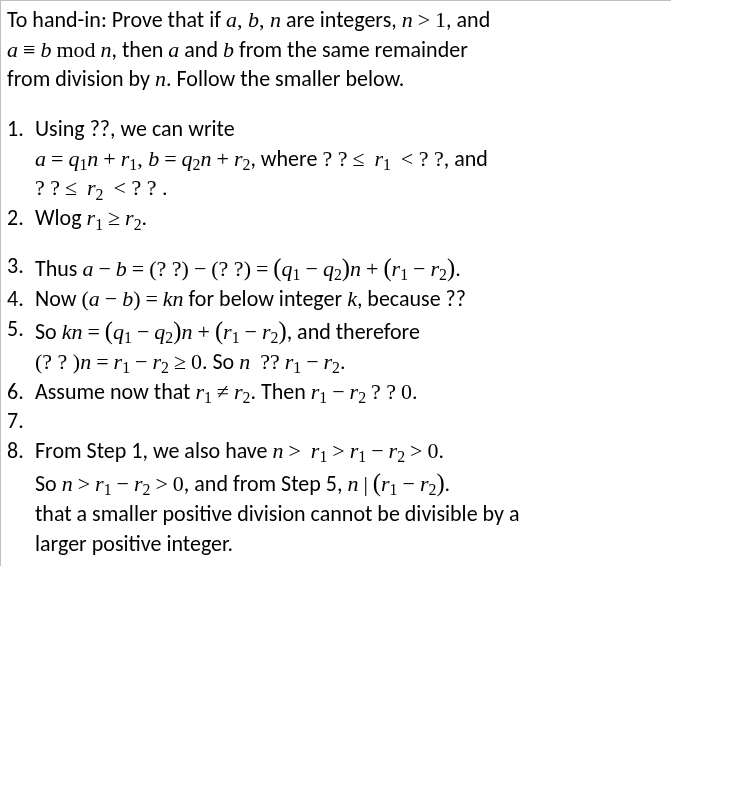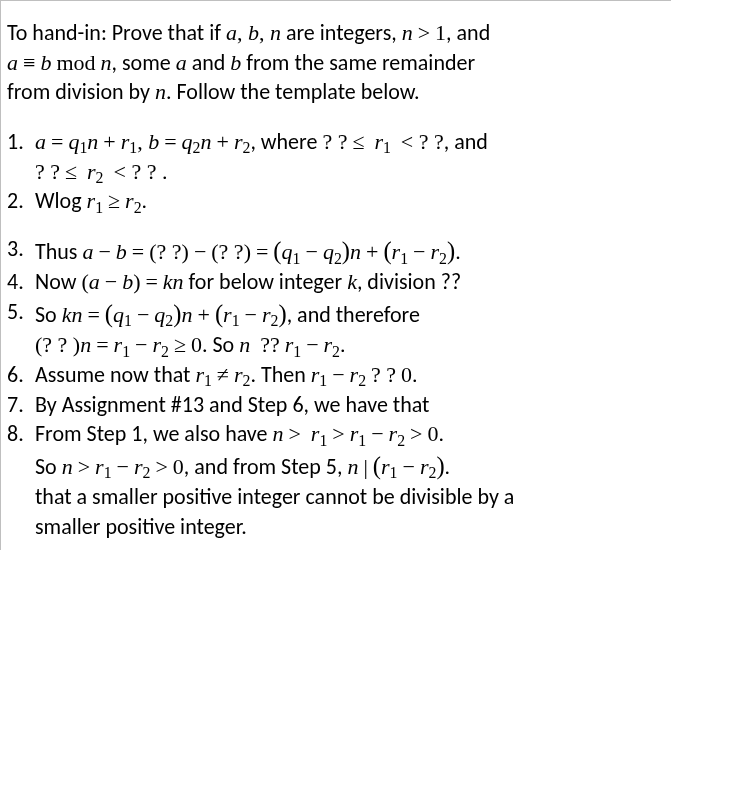--- a/index.html
+++ b/index.html
@@ -8,21 +8,21 @@
     font-size:22px;
     color:#000;
     background:#fff;
     width:731px;
     line-height:1.35;
     -webkit-font-smoothing:antialiased;
   }
   .page{
     border-left:1px solid #bfbfbf;
     border-top:1px solid #bfbfbf;
-    padding:17px 0 8px 4px;
+    padding:4px 0 8px 4px;
     box-sizing:border-box;
     width:671px;
   }
   .block{padding:0 6px 0 2px;}
   .sep{height:20px}
   .step{display:flex;padding:0 6px 0 2px;}
   .num{flex:0 0 28px}
   .body{flex:1}
   
   .mi{font-family:"Cambria Math","Times New Roman",serif;font-style:italic}
@@ -34,31 +34,32 @@
 </style>
 </head>
 <body>
 
 <div class="page">
 
   <div class="block">
     <span>To hand-in: Prove that if </span><span class="nowrap"><span class="mi">a</span><span class="mo">, </span><span class="mi">b</span><span class="mo">, </span><span class="mi">n</span></span><span> are integers, </span><span class="nowrap"><span class="mi">n</span> <span class="mo">&gt;</span> <span class="mn">1</span></span><span>, and</span>
   </div>
   <div class="block">
-    <span class="nowrap"><span class="mi">a</span> <span class="mo">≡</span> <span class="mi">b</span> <span class="mn" style="font-style:normal">mod</span> <span class="mi">n</span></span><span>, some </span><span class="mi">a</span><span> and </span><span class="mi">b</span><span>  from the same remainder</span>
+    <span class="nowrap"><span class="mi">a</span> <span class="mo">≡</span> <span class="mi">b</span> <span class="mn" style="font-style:normal">mod</span> <span class="mi">n</span></span><span>, then </span><span class="mi">a</span><span> and </span><span class="mi">b</span><span>  from the same remainder</span>
   </div>
   <div class="block">
-    <span>from division by </span><span class="mi">n</span><span>.  Follow the template below.</span>
+    <span>from division by </span><span class="mi">n</span><span>.  Follow the smaller below.</span>
   </div>
 
   <div class="sep"></div>
 
   <div class="step">
     <div class="num">1.</div>
     <div class="body">
+      <div><span>  Using ??, we can write</span></div>
       <div>
         <span class="nowrap"><span class="mi">a</span> <span class="mo">=</span> <span class="mi">q</span><span class="msub sub">1</span><span class="mi">n</span> <span class="mo">+</span> <span class="mi">r</span><span class="msub sub">1</span><span class="mo">, </span><span class="mi">b</span> <span class="mo">=</span> <span class="mi">q</span><span class="msub sub">2</span><span class="mi">n</span> <span class="mo">+</span> <span class="mi">r</span><span class="msub sub">2</span></span><span>, where </span><span class="nowrap"><span class="mo">? ?</span> <span class="mo">≤</span>&nbsp; <span class="mi">r</span><span class="msub sub">1</span>&nbsp; <span class="mo">&lt; ? ?</span></span><span>, and</span>
       </div>
       <div>
         <span class="nowrap"><span class="mo">? ?</span> <span class="mo">≤</span>&nbsp; <span class="mi">r</span><span class="msub sub">2</span>&nbsp; <span class="mo">&lt; ? ? .</span></span>
       </div>
     </div>
   </div>
 
   <div class="step">
@@ -73,21 +74,21 @@
   <div class="step">
     <div class="num">3.</div>
     <div class="body">
       <span>  Thus </span><span class="nowrap"><span class="mi">a</span> <span class="mo">−</span> <span class="mi">b</span> <span class="mo">=</span> <span class="mo">(? ?)</span> <span class="mo">−</span> <span class="mo">(? ?)</span> <span class="mo">=</span> <span class="mo" style="font-size:1.12em">(</span><span class="mi">q</span><span class="msub sub">1</span> <span class="mo">−</span> <span class="mi">q</span><span class="msub sub">2</span><span class="mo" style="font-size:1.12em">)</span><span class="mi">n</span> <span class="mo">+</span> <span class="mo" style="font-size:1.12em">(</span><span class="mi">r</span><span class="msub sub">1</span> <span class="mo">−</span> <span class="mi">r</span><span class="msub sub">2</span><span class="mo" style="font-size:1.12em">)</span><span class="mo">.</span></span>
     </div>
   </div>
 
   <div class="step">
     <div class="num">4.</div>
     <div class="body">
-      <span>  Now </span><span class="nowrap"><span class="mo">(</span><span class="mi">a</span> <span class="mo">−</span> <span class="mi">b</span><span class="mo">)</span> <span class="mo">=</span> <span class="mi">kn</span></span><span> for below integer </span><span class="mi">k</span><span>, division ??</span>
+      <span>  Now </span><span class="nowrap"><span class="mo">(</span><span class="mi">a</span> <span class="mo">−</span> <span class="mi">b</span><span class="mo">)</span> <span class="mo">=</span> <span class="mi">kn</span></span><span> for below integer </span><span class="mi">k</span><span>, because ??</span>
     </div>
   </div>
 
   <div class="step">
     <div class="num">5.</div>
     <div class="body">
       <div>
         <span>  So </span><span class="nowrap"><span class="mi">kn</span> <span class="mo">=</span> <span class="mo" style="font-size:1.12em">(</span><span class="mi">q</span><span class="msub sub">1</span> <span class="mo">−</span> <span class="mi">q</span><span class="msub sub">2</span><span class="mo" style="font-size:1.12em">)</span><span class="mi">n</span> <span class="mo">+</span> <span class="mo" style="font-size:1.12em">(</span><span class="mi">r</span><span class="msub sub">1</span> <span class="mo">−</span> <span class="mi">r</span><span class="msub sub">2</span><span class="mo" style="font-size:1.12em">)</span></span><span>, and therefore</span>
       </div>
       <div>
@@ -99,31 +100,30 @@
   <div class="step">
     <div class="num">6.</div>
     <div class="body">
       <span>  Assume now that </span><span class="nowrap"><span class="mi">r</span><span class="msub sub">1</span> <span class="mo">≠</span> <span class="mi">r</span><span class="msub sub">2</span></span><span>. Then </span><span class="nowrap"><span class="mi">r</span><span class="msub sub">1</span> <span class="mo">−</span> <span class="mi">r</span><span class="msub sub">2</span> <span class="mo">? ?</span> <span class="mn">0.</span></span>
     </div>
   </div>
 
   <div class="step">
     <div class="num">7.</div>
     <div class="body">
-      <div><span>  By Assignment #13 and Step 6, we have that</span></div>
     </div>
   </div>
 
   <div class="step">
     <div class="num">8.</div>
     <div class="body">
       <div>
         <span>  From Step 1, we also have </span><span class="nowrap"><span class="mi">n</span> <span class="mo">&gt;</span>&nbsp; <span class="mi">r</span><span class="msub sub">1</span> <span class="mo">&gt;</span> <span class="mi">r</span><span class="msub sub">1</span> <span class="mo">−</span> <span class="mi">r</span><span class="msub sub">2</span> <span class="mo">&gt;</span> <span class="mn">0.</span></span>
       </div>
       <div>
         <span>So </span><span class="nowrap"><span class="mi">n</span> <span class="mo">&gt;</span> <span class="mi">r</span><span class="msub sub">1</span> <span class="mo">−</span> <span class="mi">r</span><span class="msub sub">2</span> <span class="mo">&gt;</span> <span class="mn">0</span></span><span>, and from Step 5, </span><span class="nowrap"><span class="mi">n</span> <span class="mo">|</span> <span class="mo" style="font-size:1.12em">(</span><span class="mi">r</span><span class="msub sub">1</span> <span class="mo">−</span> <span class="mi">r</span><span class="msub sub">2</span><span class="mo" style="font-size:1.12em">)</span><span class="mo">.</span></span>
       </div>
-      <div><span>that a smaller positive integer cannot be divisible by a</span></div>
-      <div><span>smaller positive integer.</span></div>
+      <div><span>that a smaller positive division cannot be divisible by a</span></div>
+      <div><span>larger positive integer.</span></div>
     </div>
   </div>
 
 </div>
 
 </body></html>

